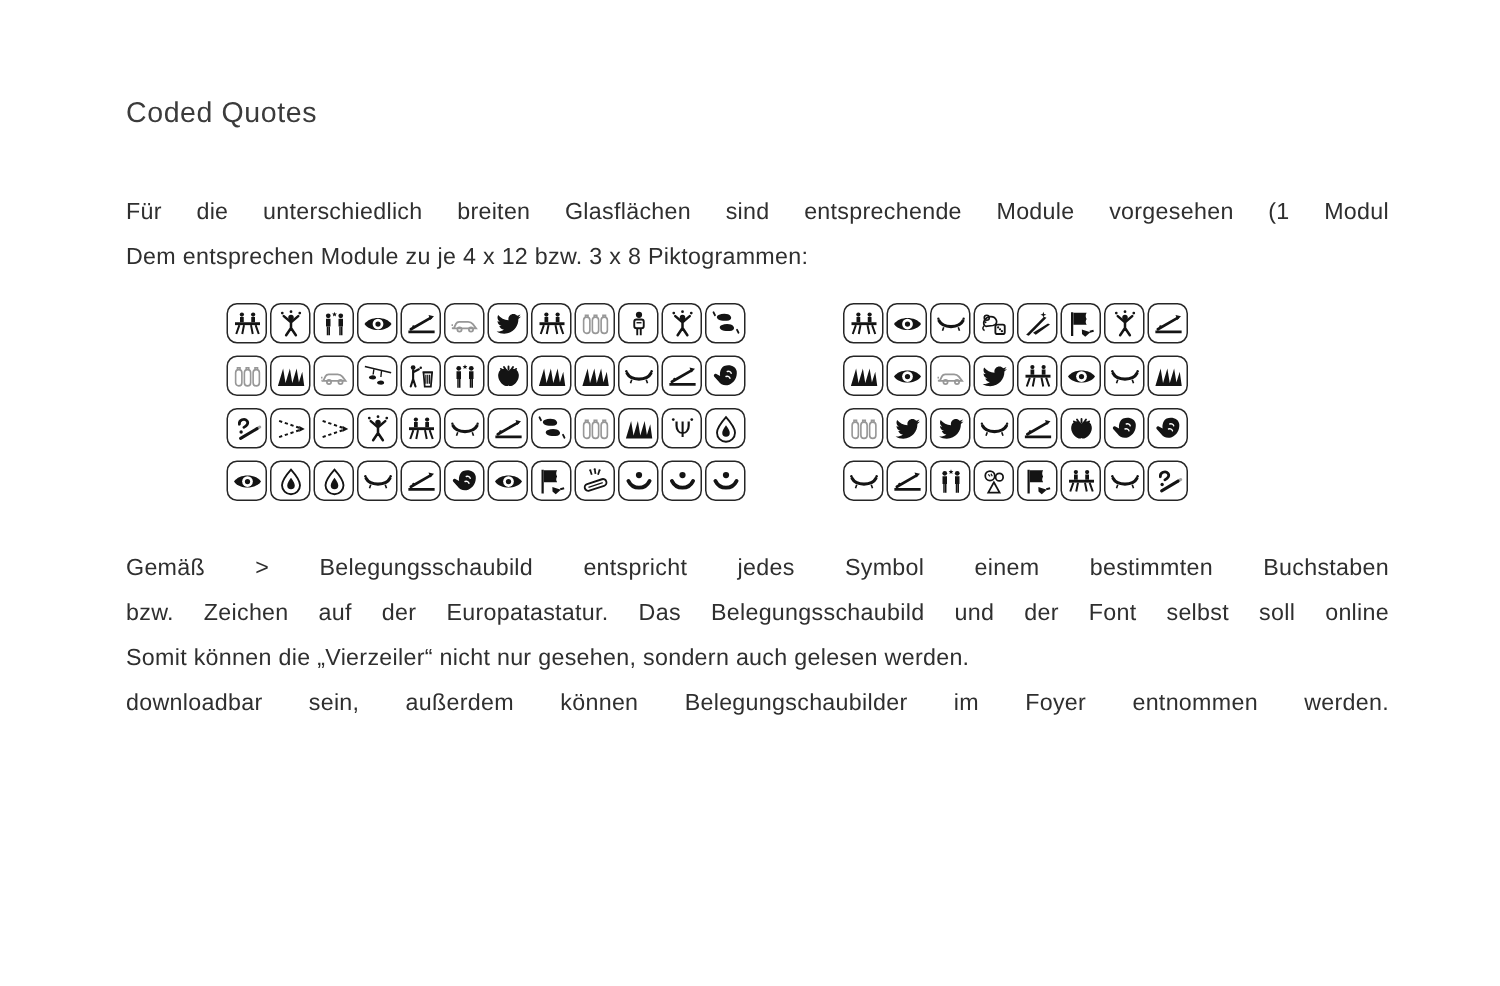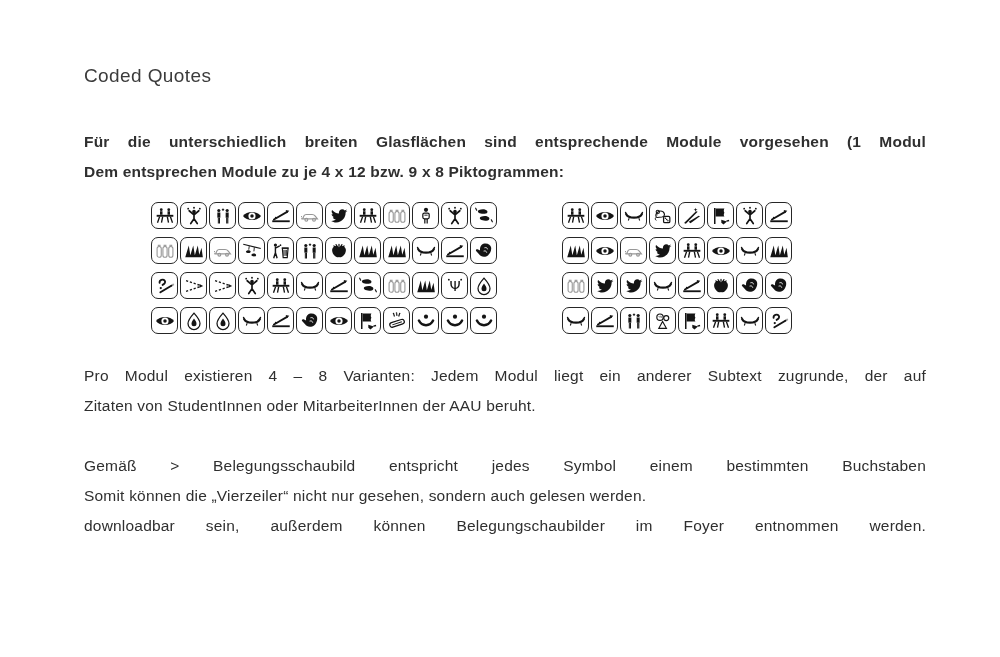--- a/index.html
+++ b/index.html
@@ -8,21 +8,21 @@
     font-family:"Liberation Sans",sans-serif;
   }
   .content{position:absolute;left:84px;top:0;width:842px;}
   .heading{
     margin:64px 0 0 0;font-size:19px;font-weight:400;color:#3b3b3b;
     letter-spacing:.4px;line-height:23px;
   }
   .para{font-size:15.5px;color:#2f2f2f;letter-spacing:.2px;}
   .pline{line-height:30px;text-align:justify;text-align-last:justify;}
   .pline.last{text-align-last:left;}
-  .p1{margin-top:40px;font-weight:bold;}
+  .p1{margin-top:40px;}
   .p2{margin-top:27px;}
   .p3{margin-top:30px;}
   .figure{margin-top:15px;margin-left:67px;display:flex;gap:65px;}
   .grid{display:grid;gap:8px 2px;}
   .cell{
     width:27px;height:27px;box-sizing:border-box;background:#fff;
     border:1.6px solid #262626;border-radius:7px;
     display:flex;align-items:center;justify-content:center;
     color:#141414;
   }
@@ -30,21 +30,21 @@
   .cell svg{width:20px;height:20px;display:block;}
 </style>
 </head>
 <body>
 
 <div class="page">
   <div class="content">
     <h1 class="heading">Coded Quotes</h1>
     <div class="para p1">
         <div class="pline">Für die unterschiedlich breiten Glasflächen sind entsprechende Module vorgesehen (1 Modul</div>
-        <div class="pline last">Dem entsprechen Module zu je 4 x 12 bzw. 9 x 8 Piktogrammen:</div>
+        <div class="pline last">Dem entsprechen Module zu je 4 x 12 bzw. 3 x 8 Piktogrammen:</div>
       </div>
     <div class="figure">
       <div class="grid" style="grid-template-columns: repeat(12, 27px);">
           <div class="cell">
             <svg viewBox="0 0 24 24">
               <circle cx="7.5" cy="4.4" r="1.7" fill="currentColor"></circle>
               <circle cx="16.5" cy="4.4" r="1.7" fill="currentColor"></circle>
               <path d="M6 6.4h3v4.2H6zM15 6.4h3v4.2h-3z" fill="currentColor"></path>
               <rect x="2" y="10.6" width="20" height="2.3" fill="currentColor"></rect>
               <path d="M5.5 12.9 3 20M18.5 12.9 21 20M9.2 12.9 7.8 20M14.8 12.9 16.2 20" stroke="currentColor" stroke-width="1.6" fill="none"></path>
@@ -638,23 +638,20 @@
           <div class="cell">
             <svg viewBox="0 0 24 24" fill="none" stroke="currentColor" stroke-linecap="round">
               <path d="M5.5 8.2C5 4.8 9.6 3 11.6 5.5c1.6 2-.3 4-2.5 5.2" stroke-width="2.2"></path>
               <circle cx="6.9" cy="14.4" r="1.35" fill="currentColor" stroke="none"></circle>
               <path d="M6.5 19.5 19.6 11.7" stroke-width="2.4"></path>
               <path d="m19.6 11.7 2.2-1.3" stroke-width="2.4" opacity=".4"></path>
             </svg>
           </div>
         </div>
     </div>
-    <div class="para p2">
-        <div class="pline">Pro Modul existieren 4 – 8 Varianten: Jedem Modul liegt ein anderer Subtext zugrunde, der auf</div>
-        <div class="pline last">Zitaten von StudentInnen oder MitarbeiterInnen der AAU beruht.</div>
-      </div>
     <div class="para p3">
         <div class="pline">Gemäß &gt; Belegungsschaubild entspricht jedes Symbol einem bestimmten Buchstaben</div>
+        <div class="pline">bzw. Zeichen auf der Europatastatur. Das Belegungsschaubild und der Font selbst soll online</div>
         <div class="pline last">Somit können die „Vierzeiler“ nicht nur gesehen, sondern auch gelesen werden.</div>
         <div class="pline">downloadbar sein, außerdem können Belegungschaubilder im Foyer entnommen werden.</div>
       </div>
   </div>
 </div>
 
 </body></html>

